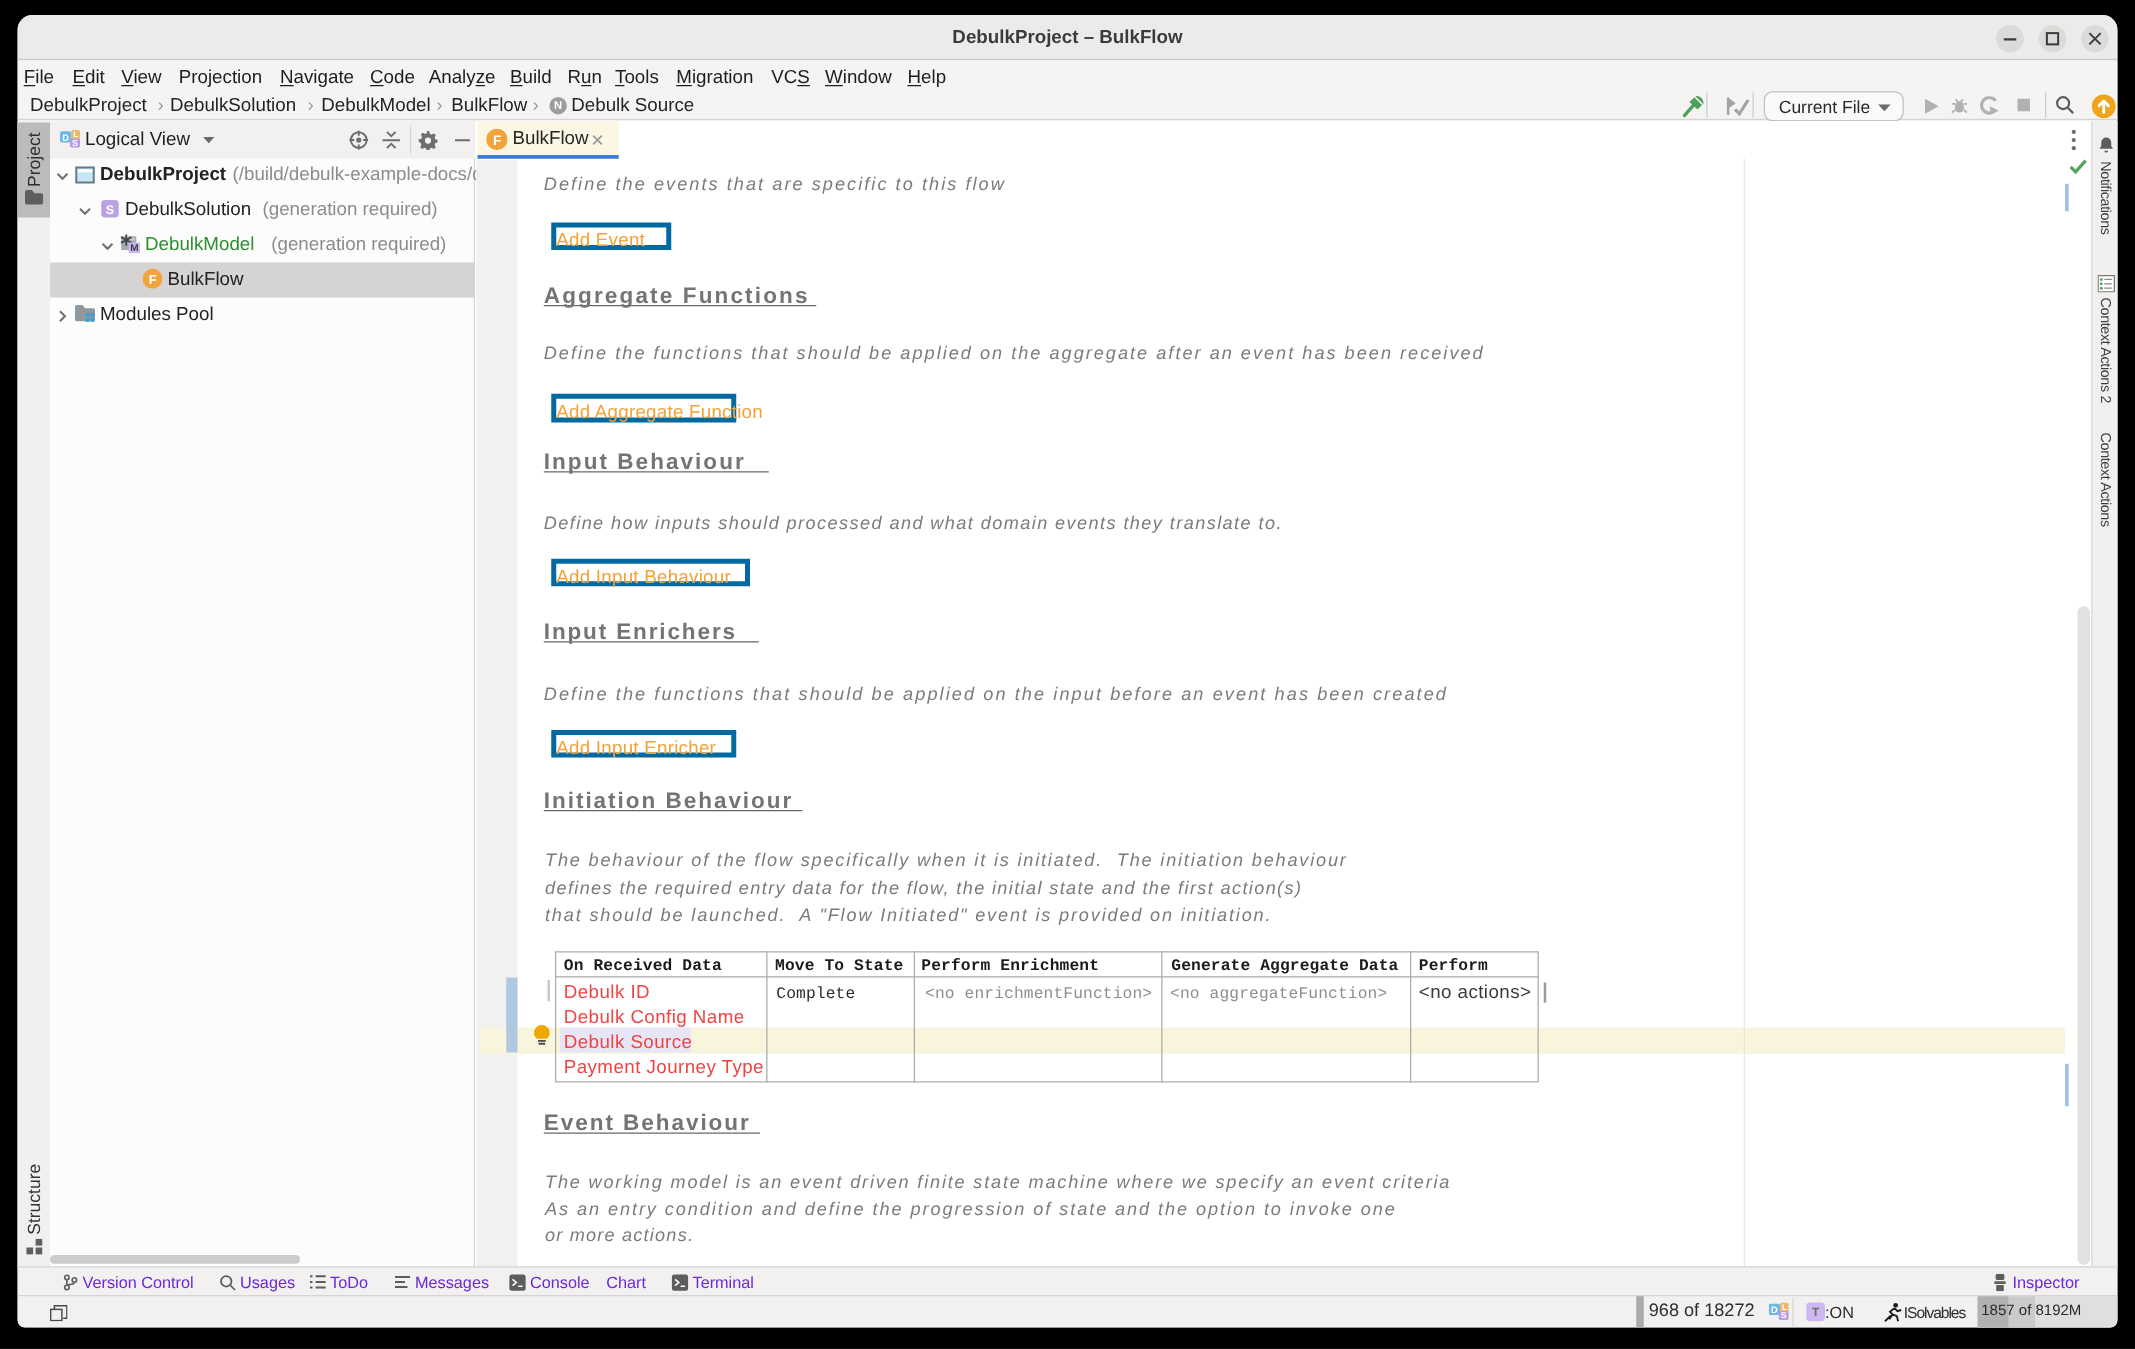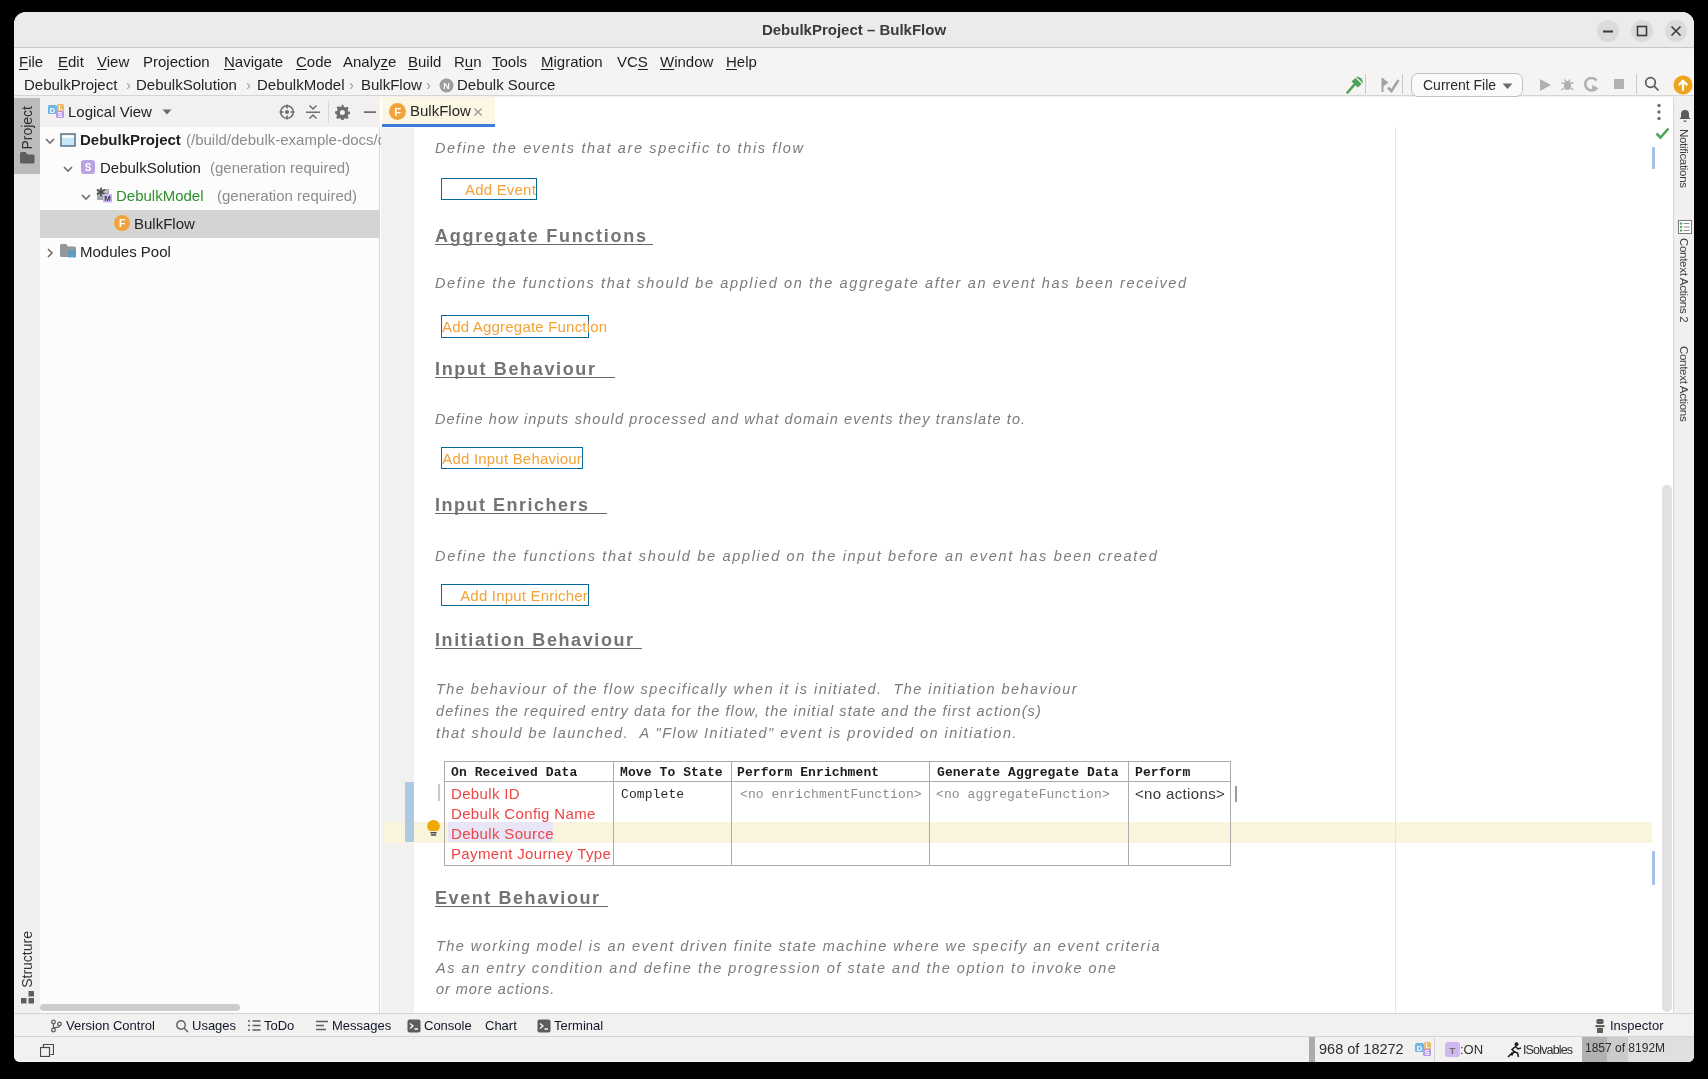--- a/index.html
+++ b/index.html
@@ -34,34 +34,34 @@
   .vtextR { writing-mode:vertical-rl; font-size:11.5px; letter-spacing:-0.3px; color:#3F3F3F; }
   
   #editor { position:absolute; left:367px; top:85px; width:1292px; height:917px; background:#fff; }
   #gutter { position:absolute; left:0; top:31px; width:33px; height:886px; background:#F1F1F0; }
   #tab { position:absolute; left:1px; top:0; width:113px; height:30px; background:#FBF7E4;
          border-bottom:3.5px solid #3B7DD8; }
   .ed-it { position:absolute; font-style:italic; font-size:14.5px; color:#797B7D;
            white-space:nowrap; }
   .ed-h { position:absolute; font-weight:bold; font-size:18px; line-height:16px; color:#747474;
           border-bottom:1.6px solid #686868; white-space:nowrap; }
-  .ed-btn { position:absolute; border:1px solid #0369a1; background:#fff; color:#F2A236;
-            font-size:15px; text-align:right; line-height:21px; letter-spacing:0.2px; white-space:nowrap; }
+  .ed-btn { position:absolute; border:4px solid #0369a1; background:#fff; color:#F2A236;
+            font-size:15px; text-align:left; line-height:21px; letter-spacing:0.2px; white-space:nowrap; }
   .trow { position:absolute; left:0; width:340px; height:28px; }
   .chev { position:absolute; top:9px; }
   .tl { position:absolute; top:5px; font-size:15px; color:#222; white-space:nowrap; }
   .tmonoB { position:absolute; font-family:"Liberation Mono", monospace; font-size:13px;
             font-weight:bold; color:#1C1C1C; white-space:nowrap; letter-spacing:0.1px; }
   .tmono { position:absolute; font-family:"Liberation Mono", monospace; font-size:13px;
            color:#8B8E91; white-space:nowrap; letter-spacing:0.1px; }
   .tsans { position:absolute; font-size:15px; color:#ef4444; letter-spacing:0.35px; white-space:nowrap; }
   #bottombar { position:absolute; left:0; top:1001px; width:1680px; height:23px;
                background:#F2F1F0; border-top:1px solid #D5D4D3; }
   .bico { position:absolute; top:5px; }
-  .btxt { position:absolute; top:3.5px; font-size:13px; color:#0f172a; white-space:nowrap; }
+  .btxt { position:absolute; top:3.5px; font-size:13px; color:#6d28d9; white-space:nowrap; }
   #statusbar { position:absolute; left:0; top:1024px; width:1680px; height:26px;
                background:#F2F1F0; border-top:1px solid #D5D4D3; }
   .stxt { position:absolute; top:6px; font-size:13px; color:#2D2D2D; white-space:nowrap; }
 </style>
 </head>
 <body>
 <div id="win">
   <div id="titlebar">
     <div class="title">DebulkProject – BulkFlow</div>
     <div class="winbtn" style="left:1583px;">
@@ -295,21 +295,21 @@
     <div class="abs" style="left:1271px; top:754px; width:3px; height:34px; background:#A5C2E8;"></div>
     <div class="abs" style="left:1281px; top:388px; width:10px; height:527px; border-radius:5px; background:#E2E1E0;"></div>
 
     <div class="ed-it" style="left:54px; top:43.0px; letter-spacing:1.64px;">Define the events that are specific to this flow</div>
     <div class="ed-btn" style="left:60px; top:81px; width:96px; height:22px;">Add Event</div>
     <div class="ed-h" style="left:54px; top:131.2px; letter-spacing:1.72px; padding-right:5px;">Aggregate Functions</div>
     <div class="ed-it" style="left:54px; top:177.7px; letter-spacing:1.61px;">Define the functions that should be applied on the aggregate after an event has been received</div>
     <div class="ed-btn" style="left:60px; top:218px; width:148px; height:23px;">Add Aggregate Function</div>
     <div class="ed-h" style="left:54px; top:264.3px; letter-spacing:1.64px; padding-right:18px;">Input Behaviour</div>
     <div class="ed-it" style="left:54px; top:314.1px; letter-spacing:1.13px;">Define how inputs should processed and what domain events they translate to.</div>
-    <div class="ed-btn" style="left:60px; top:350px; width:142px; height:22px;">Add Input Behaviour</div>
+    <div class="ed-btn" style="left:60px; top:350px; width:159px; height:22px;">Add Input Behaviour</div>
     <div class="ed-h" style="left:54px; top:400.3px; letter-spacing:1.50px; padding-right:17px;">Input Enrichers</div>
     <div class="ed-it" style="left:54px; top:450.7px; letter-spacing:1.67px;">Define the functions that should be applied on the input before an event has been created</div>
     <div class="ed-btn" style="left:60px; top:487px; width:148px; height:22px;">Add Input Enricher</div>
     <div class="ed-h" style="left:54px; top:535px; letter-spacing:1.58px; padding-right:7px;">Initiation Behaviour</div>
     <div class="ed-it" style="left:55px; top:583.9px; letter-spacing:1.45px;">The behaviour of the flow specifically when it is initiated.&nbsp; The initiation behaviour</div>
     <div class="ed-it" style="left:55px; top:605.7px; letter-spacing:1.09px;">defines the required entry data for the flow, the initial state and the first action(s)</div>
     <div class="ed-it" style="left:55px; top:627.5px; letter-spacing:1.46px;">that should be launched.&nbsp; A "Flow Initiated" event is provided on initiation.</div>
 
     <div class="abs" style="left:63px; top:664px; width:787px; height:105px; border:1px solid #ABABAB;"></div>
     <div class="abs" style="left:63px; top:684px; width:787px; height:1px; background:#ABABAB;"></div>

